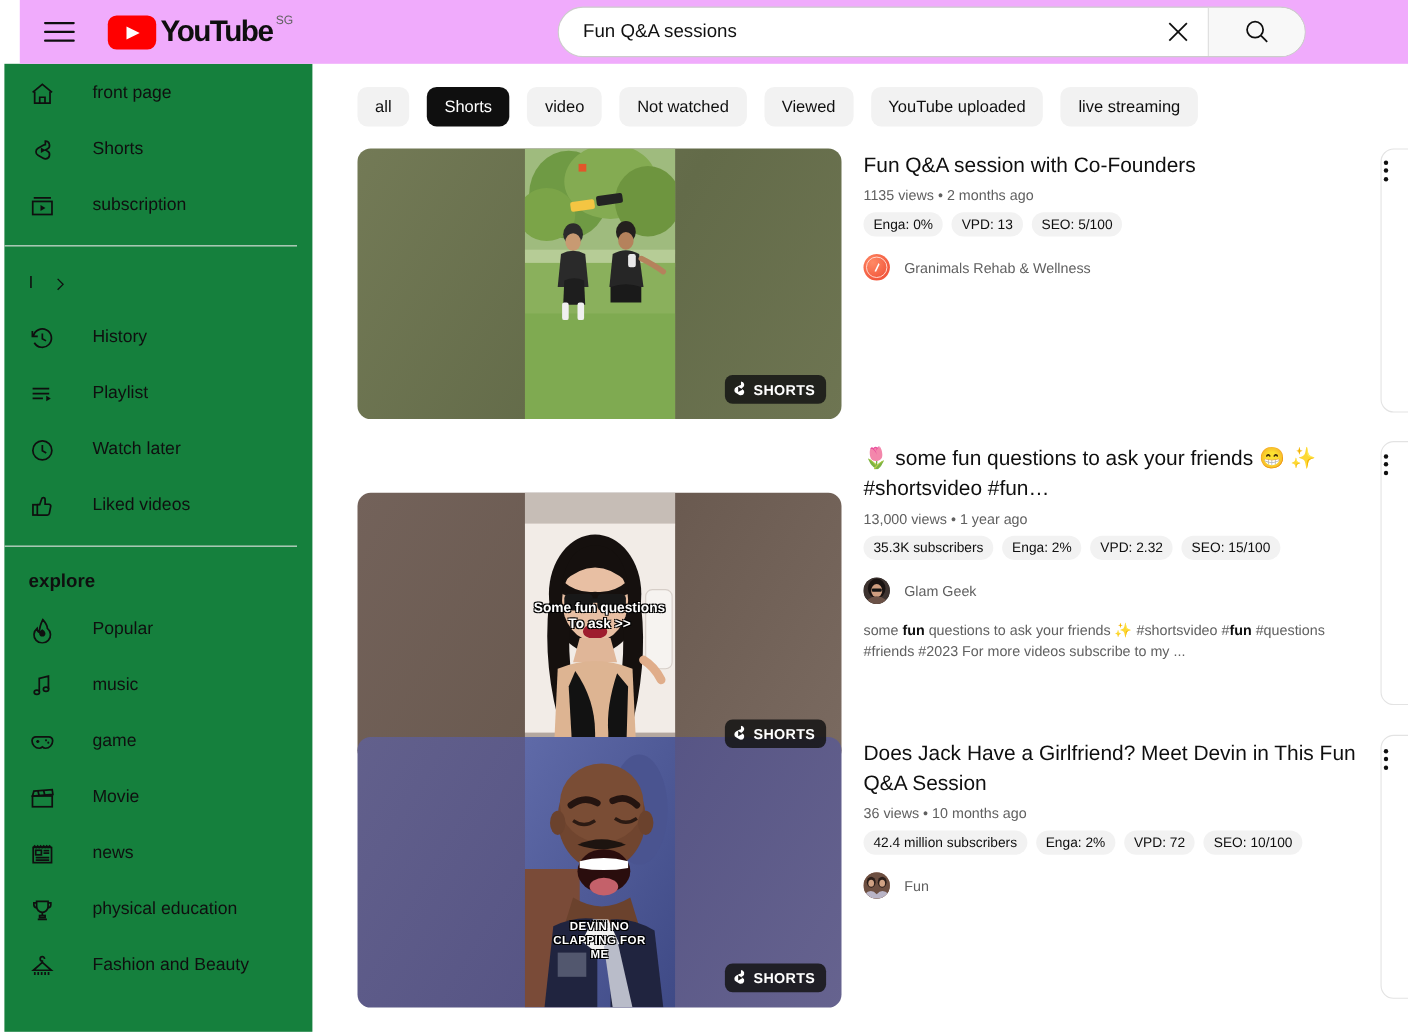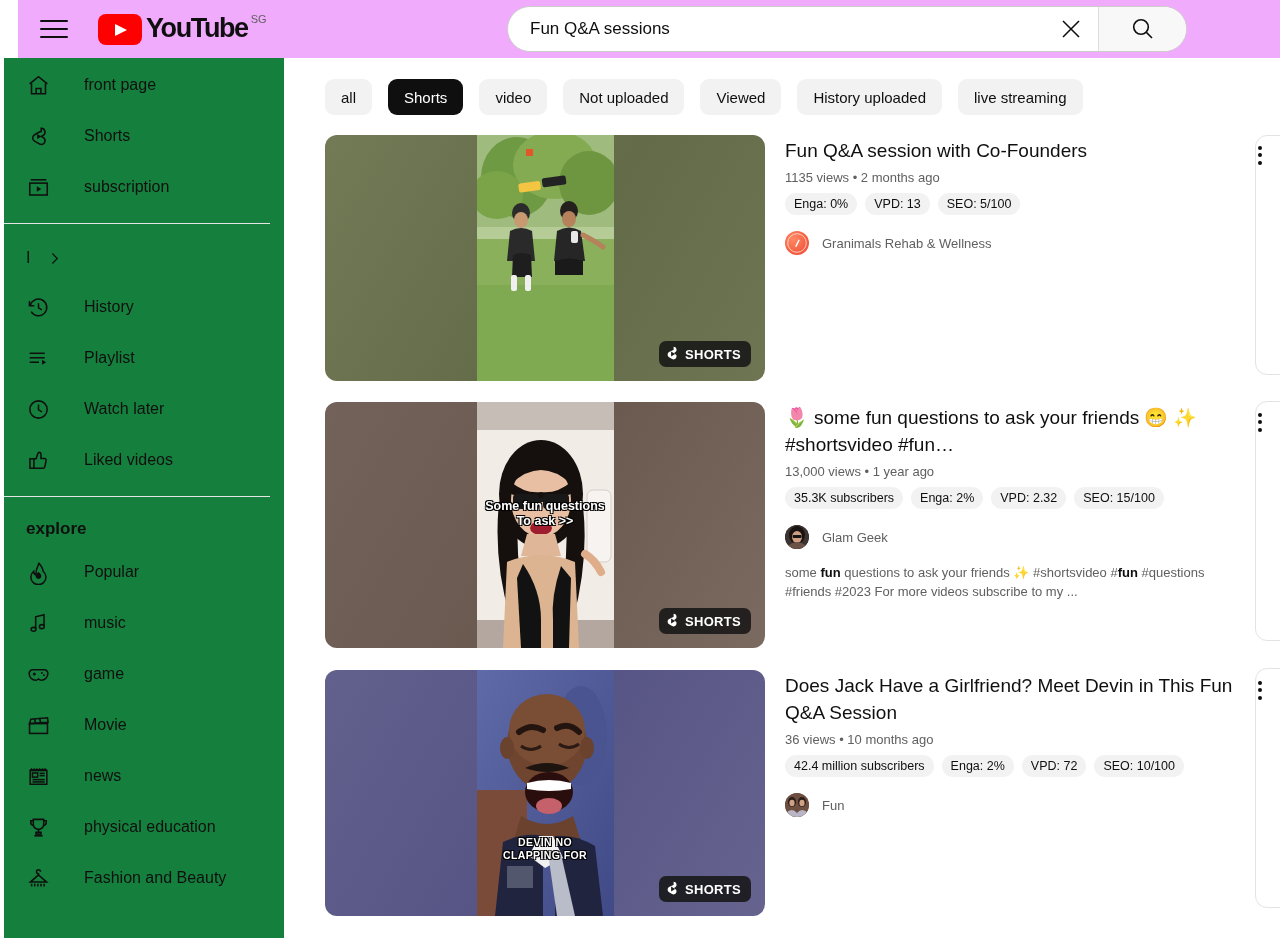--- a/index.html
+++ b/index.html
@@ -497,23 +497,23 @@
     </div>
   </div>
 </div>
 
 <div id="main">
 
   <div id="chips">
     <div class="chip">all</div>
     <div class="chip active">Shorts</div>
     <div class="chip">video</div>
-    <div class="chip">Not uploaded</div>
+    <div class="chip">Not watched</div>
     <div class="chip">Viewed</div>
-    <div class="chip">History uploaded</div>
+    <div class="chip">YouTube uploaded</div>
     <div class="chip">live streaming</div>
   </div>
 
   <div id="results">
 
     <div class="rpanel" style="top:0px;height:240px;"></div>
     <div class="rpanel" style="top:266px;height:240px;"></div>
     <div class="rpanel" style="top:533px;height:240px;"></div>
 
     <div class="result" style="top:0px;">
@@ -587,21 +587,21 @@
               <circle cx="12" cy="12" r="9.3" fill="none" stroke="#ffd9cf" stroke-width="0.9"></circle>
               <path d="M10 15.5 13.7 8.2 14.6 9.4 11.4 16z" fill="#ffffff"></path>
             </svg>
           </span>
           <span class="chan-name">Granimals Rehab &amp; Wellness</span>
         </div>
       </div>
     </div>
 
     <div class="result" style="top:267px;">
-      <div class="thumb" style="background:linear-gradient(120deg,#73625a 0%,#6a5a50 50%,#7a6a60 100%);">
+      <div class="thumb" style="background:linear-gradient(120deg,#73625a 0%,#6a5a50 50%,#7a6a60 100%);margin-top:46px;">
         <div class="thumb-center">
           <svg width="137" height="246" viewBox="0 0 137 246" preserveAspectRatio="none">
             <rect width="137" height="246" fill="#efe9e4"></rect>
             <rect y="0" width="137" height="30" fill="#c6bdb6"></rect>
             <rect y="216" width="137" height="30" fill="#b3a79f"></rect>
             <rect x="0" y="28" width="137" height="190" fill="#f2ece7"></rect>
 
             <ellipse cx="64" cy="92" rx="42" ry="54" fill="#15100e"></ellipse>
             <path d="M22 100 q-6 60 12 118 h18 q-16 -60 -10 -118z" fill="#15100e"></path>
             <path d="M106 104 q6 54 -10 114 h-18 q16 -58 10 -114z" fill="#15100e"></path>
@@ -708,20 +708,21 @@
             <path d="M26 172 q22 -10 40 -6 l0 80 h-48z" fill="#20243f"></path>
             <path d="M118 176 q-20 -12 -40 -10 l0 80 h48z" fill="#20243f"></path>
             <path d="M62 166 l14 0 l10 22 l-18 10 l-16 -12z" fill="#f2f2f2"></path>
             <path d="M72 190 l12 -6 l14 62 l-18 0z" fill="#b9bcc9"></path>
             <rect x="30" y="196" width="26" height="22" fill="#7c8296" opacity="0.55"></rect>
           </svg>
         </div>
         <div class="ov-text" style="top:166px; font-size:10.5px; letter-spacing:0.4px;">
           <div>DEVIN NO</div>
           <div>CLAPPING FOR</div>
+          <div>ME</div>
         </div>
         <div class="shorts-badge">
           <span class="sb-ico">
             <svg width="12" height="16" viewBox="0 0 24 32">
               <path d="M15.2 1.6a6 6 0 0 1 2.8 11.3l-2.3 1.3 2.3 1.3a6 6 0 0 1-2.8 11.3 6 6 0 0 1-3-.8l-6-3.4a6 6 0 0 1 0-10.4l6-3.4a6 6 0 0 1 3-.8z" fill="#ffffff"></path>
               <path d="M10.2 11.2v9.6l8-4.8z" fill="#1a1a1a"></path>
             </svg>
           </span>
           <span class="sb-txt">SHORTS</span>
         </div>

